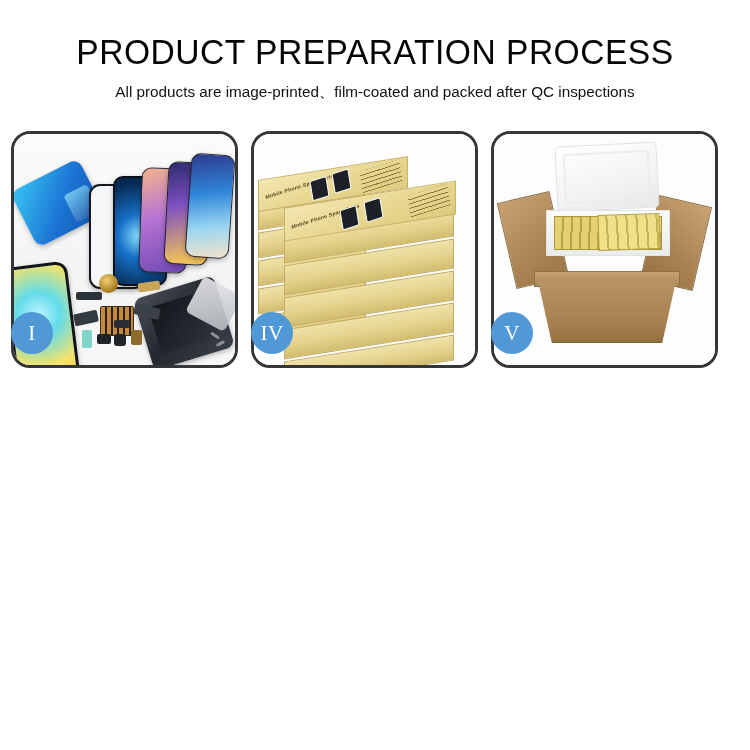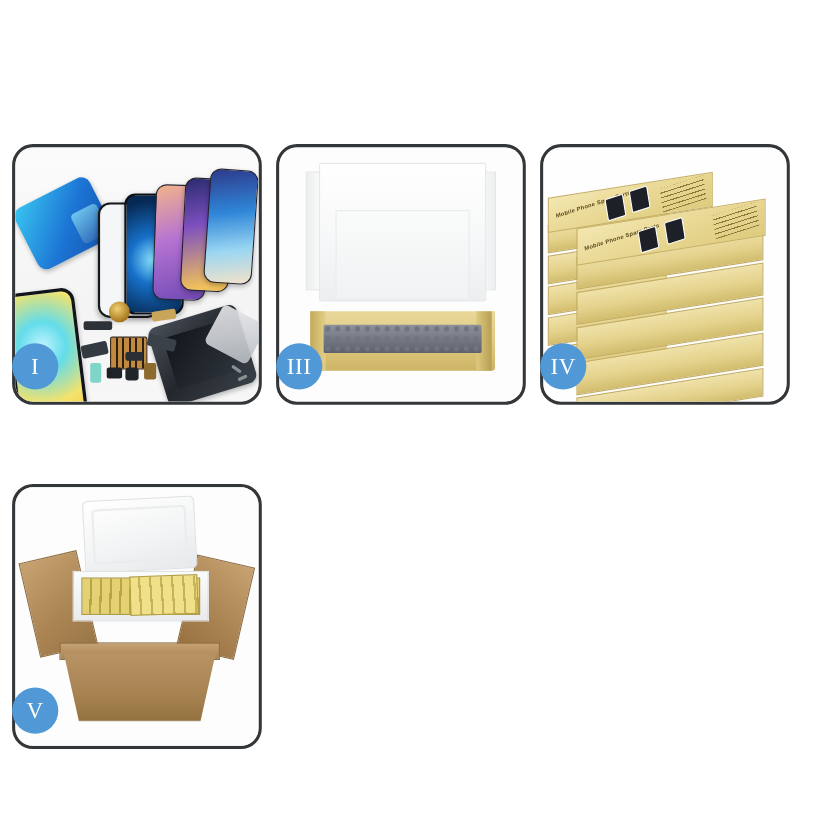--- a/index.html
+++ b/index.html
@@ -351,20 +351,24 @@
     position:absolute; left:32px; top:18px; width:176px; height:44px;
     background: linear-gradient(180deg,rgba(236,240,243,.9),rgba(250,251,252,0));
     border-radius:8px; z-index:-1;
   }
 </style>
 </head>
 <body>
 
 <div class="page">
 
+  <div class="header">
+    <div class="title">PRODUCT PREPARATION PROCESS</div>
+    <div class="subtitle">All products are image-printed、film-coated and packed after QC inspections</div>
+  </div>
 
   <div class="grid">
 
     <div class="panel">
       <div class="panel-inner p1">
         <div class="scr a"></div>
         <div class="scr b"></div>
         <div class="scr c"></div>
         <div class="scr d"></div>
         <div class="scr e"></div>
@@ -383,32 +387,20 @@
         <div class="part btn2"></div>
         <div class="part btn3"></div>
         <div class="part btn4"></div>
         <div class="part scr1"></div>
         <div class="part scr2"></div>
       </div>
       <div class="badge">I</div>
     </div>
 
 
-    <div class="panel">
-      <div class="panel-inner p3">
-        <div class="box3-wingL"></div>
-        <div class="box3-wingR"></div>
-        <div class="box3-lid"></div>
-        <div class="box3-body"></div>
-        <div class="box3-flapL"></div>
-        <div class="box3-flapR"></div>
-        <div class="box3-inner"></div>
-      </div>
-      <div class="badge">III</div>
-    </div>
 
     <div class="panel">
       <div class="panel-inner p4">
         <div class="stack">
           <div class="sbox l5"></div>
           <div class="sbox l4"></div>
           <div class="sbox l3"></div>
           <div class="sbox l2"></div>
           <div class="sbox l1"></div>
           <div class="lid top1">

